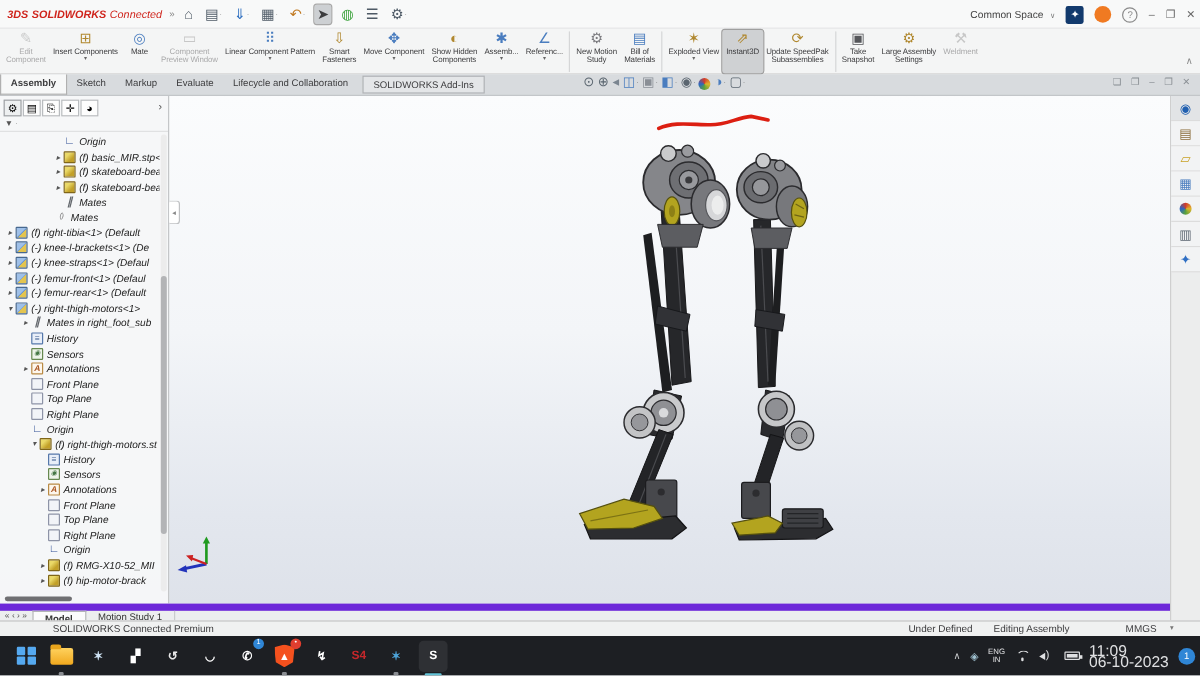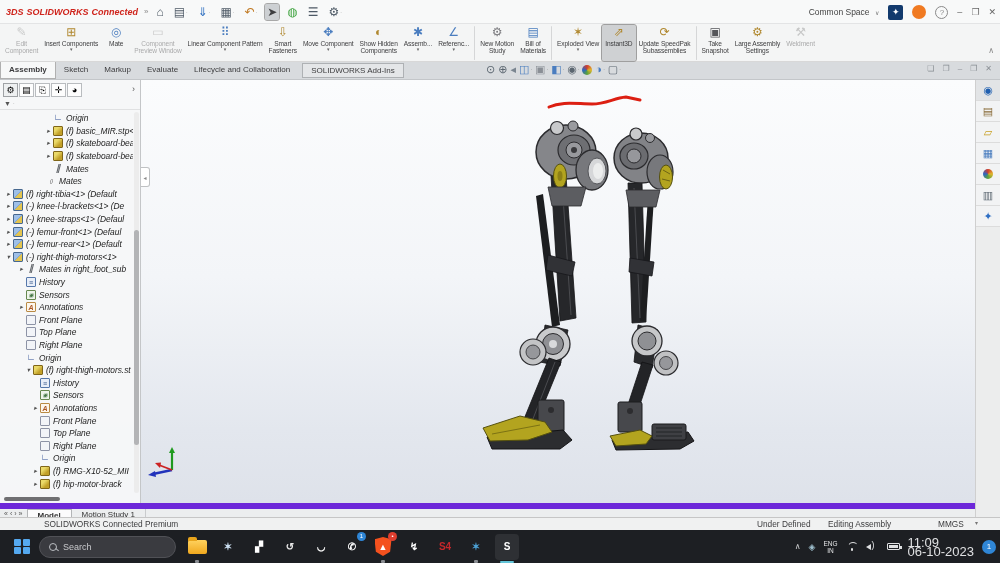--- a/index.html
+++ b/index.html
@@ -5,21 +5,21 @@
   html,body{margin:0;padding:0;background:#e8eaec;}
   body{width:1000px;height:563px;position:relative;overflow:hidden;
        font-family:"Liberation Sans",sans-serif;-webkit-font-smoothing:antialiased;}
   *{box-sizing:border-box;}
 
   
   .titlebar{position:absolute;left:0;top:0;width:1000px;height:24px;background:#f8f9f9;
             border-bottom:1px solid #e3e4e5;display:flex;align-items:center;}
   .logo{display:flex;align-items:baseline;gap:3px;padding:0 4px 0 6px;color:#cf241c;
         font-style:italic;font-weight:bold;font-size:9px;white-space:nowrap;}
-  .logo .ed{font-weight:bold;}
+  .logo .ed{font-weight:normal;}
   .tb-exp{font-size:8px;color:#8a8a8a;margin:0 6px 0 2px;}
   .qat{display:flex;align-items:center;gap:6px;}
   .qbtn{display:flex;align-items:flex-end;font-size:12px;line-height:14px;padding:1px 2px;border-radius:2px;}
   .qbtn .qc{font-size:5px;color:#777;margin-left:1px;}
   .qbtn.active{background:#cdd0d3;outline:1px solid #a8a8a8;}
   .doc-title{position:absolute;left:0;right:0;top:4px;text-align:center;font-size:8.5px;color:#3b3b3d;pointer-events:none;}
   .tb-right{position:absolute;right:4px;top:0;height:24px;display:flex;align-items:center;gap:9px;}
   .ws{font-size:8.5px;color:#444;}
   .ws .car{font-size:6px;color:#777;margin-left:3px;}
   .tb-ic{font-size:9px;color:#666;}
@@ -722,24 +722,20 @@
 </div>
 
 <div class="taskbar">
   <div class="tbar-left">
     <span class="startbtn">
         <i></i>
         <i></i>
         <i></i>
         <i></i>
       </span>
-    <div class="searchpill">
-      <span class="mag"></span>
-      <span class="searchtxt">Search</span>
-    </div>
     <div style="display:flex;align-items:center;gap:7px;">
 
     <div class="tapp">
           <span class="tglyph i-folder"></span>
 
           <span class="dot"></span>
         </div>
         <div class="tapp">
           <span class="tglyph i-circle" style="color: rgb(207, 227, 245);">✶</span>
 

